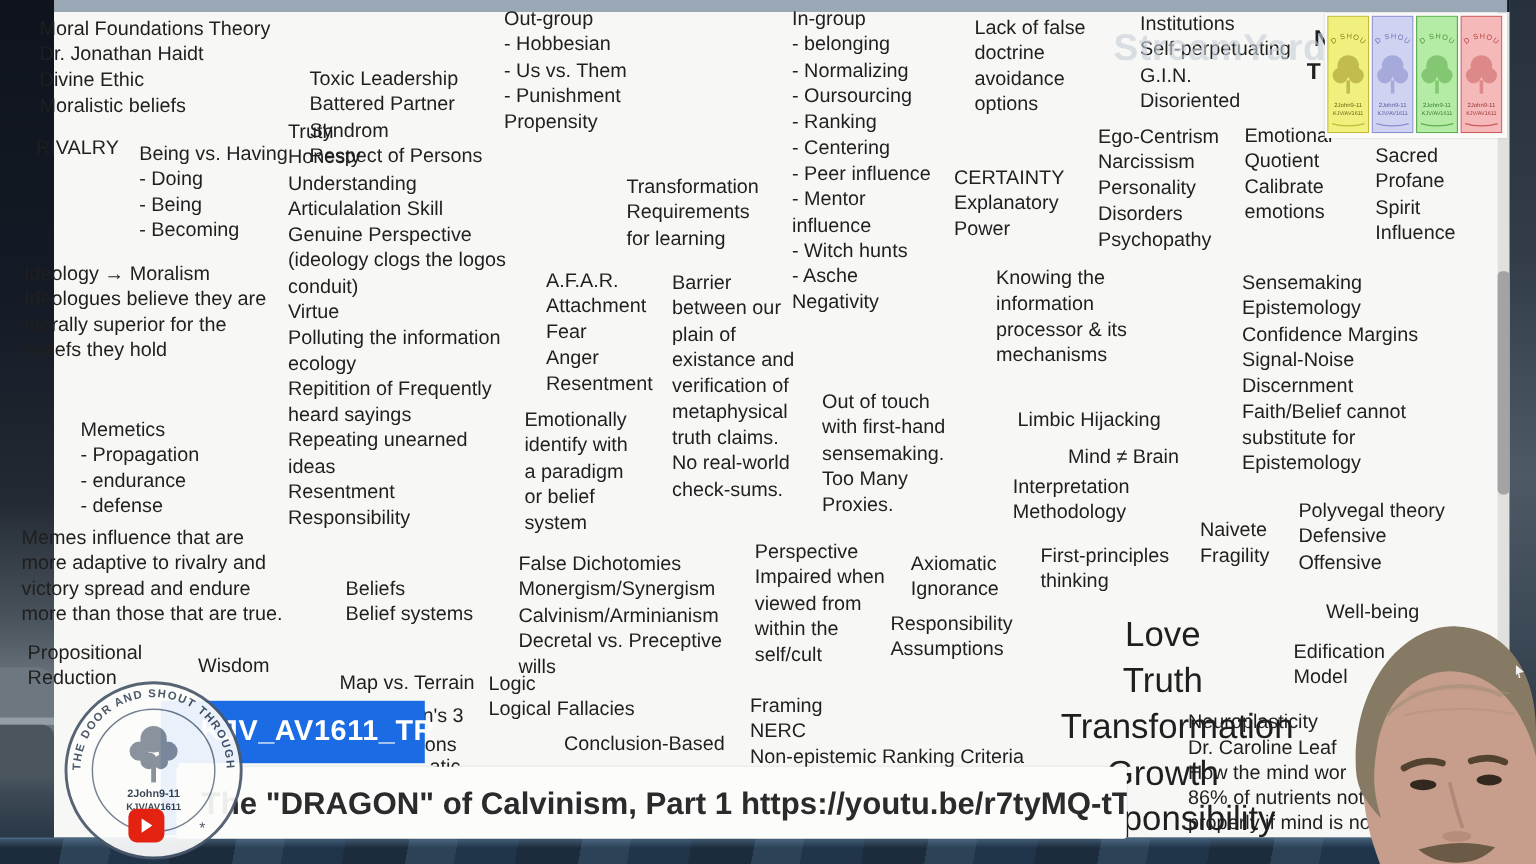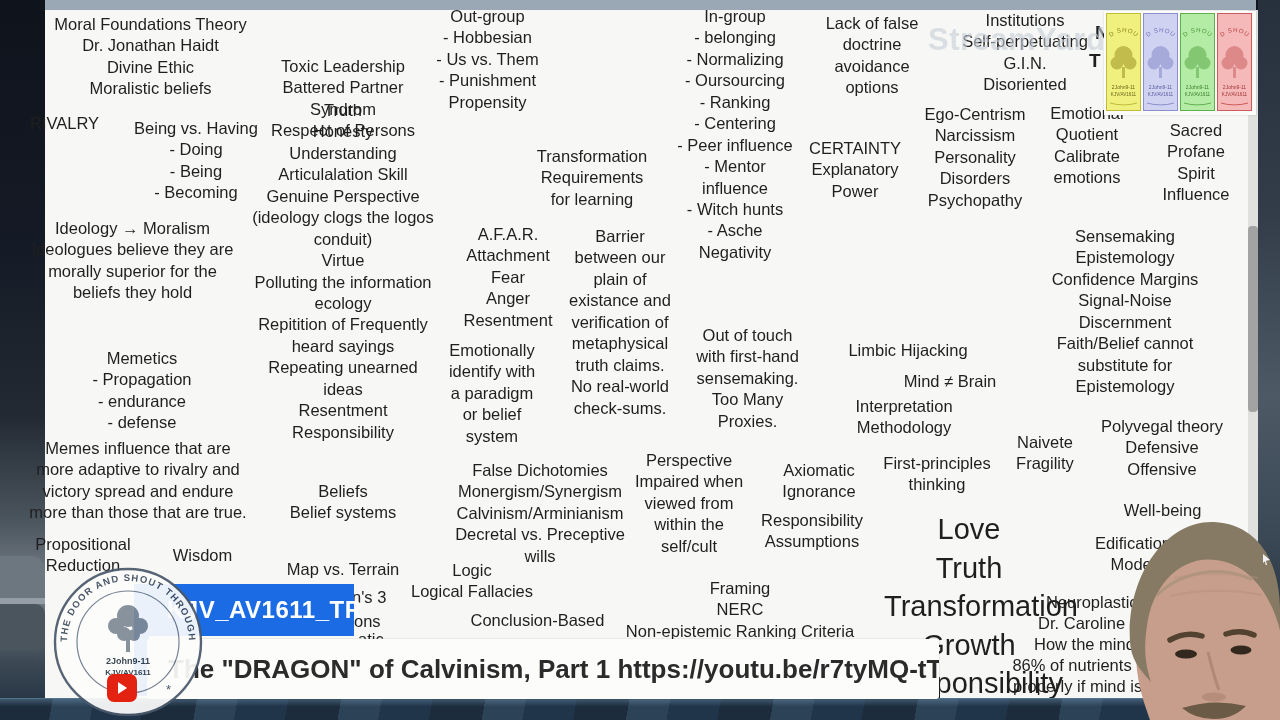--- a/index.html
+++ b/index.html
@@ -17,21 +17,21 @@
     border-left:2px solid #10161d;}
   .bg-top{position:absolute;left:45px;top:0;width:1235px;height:10px;background:#9aa8b5;z-index:0;}
   .ocean{position:absolute;left:0;top:698px;width:1280px;height:22px;z-index:2;
     background:
       linear-gradient(to bottom,rgba(130,170,200,.35),rgba(0,0,0,0) 35%),
       repeating-linear-gradient(100deg,#1c2c3d 0 52px,#2c4257 52px 92px,#20344a 92px 142px);
     border-top:1px solid #51748f;}
   
   .doc{position:absolute;left:45px;top:10px;width:1211px;height:688px;background:#f7f7f5;z-index:1;}
   .n{position:absolute;color:#1f1f1f;font-size:16.5px;line-height:1.3;
-     white-space:pre-line;text-align:center;z-index:1;}
+     white-space:pre-line;text-align:left;z-index:1;}
   .n-left{text-align:left;}
   .frag{position:absolute;color:#1f1f1f;font-size:16.5px;z-index:1;white-space:pre;}
   
   .sb-track{position:absolute;left:1203px;top:0;width:10px;height:688px;background:#e0e0df;z-index:2;}
   .sb-thumb{position:absolute;left:1203px;top:216px;width:10px;height:186px;background:#a3a3a3;border-radius:4px;z-index:3;}
   
   .wm{position:absolute;left:928px;top:22px;font-size:31px;font-weight:700;letter-spacing:.5px;
       color:rgba(198,207,216,.62);z-index:3;}
   
   .bmcard{position:absolute;left:1104px;top:11px;width:152px;height:104px;background:#fbfbfa;
@@ -190,20 +190,24 @@
 avoidance
 options</div>
     <div class="n" style="left:750px;top:128px;width:120px;">CERTAINTY
 Explanatory
 Power</div>
     <div class="n" style="left:870px;top:94px;width:120px;">Ego-Centrism
 Narcissism
 Personality
 Disorders
 Psychopathy</div>
+    <div class="n" style="left:785px;top:212px;width:140px;">Knowing the
+information
+processor &amp; its
+mechanisms</div>
     <div class="n" style="left:803px;top:330px;width:120px;">Limbic Hijacking</div>
     <div class="n" style="left:845px;top:361px;width:120px;">Mind ≠ Brain</div>
     <div class="n" style="left:799px;top:386px;width:120px;">Interpretation
 Methodology</div>
     <div class="n" style="left:822px;top:443px;width:140px;">First-principles
 thinking</div>
     <div class="n" style="left:714px;top:450px;width:120px;">Axiomatic
 Ignorance</div>
     <div class="n" style="left:697px;top:500px;width:140px;">Responsibility
 Assumptions</div>

